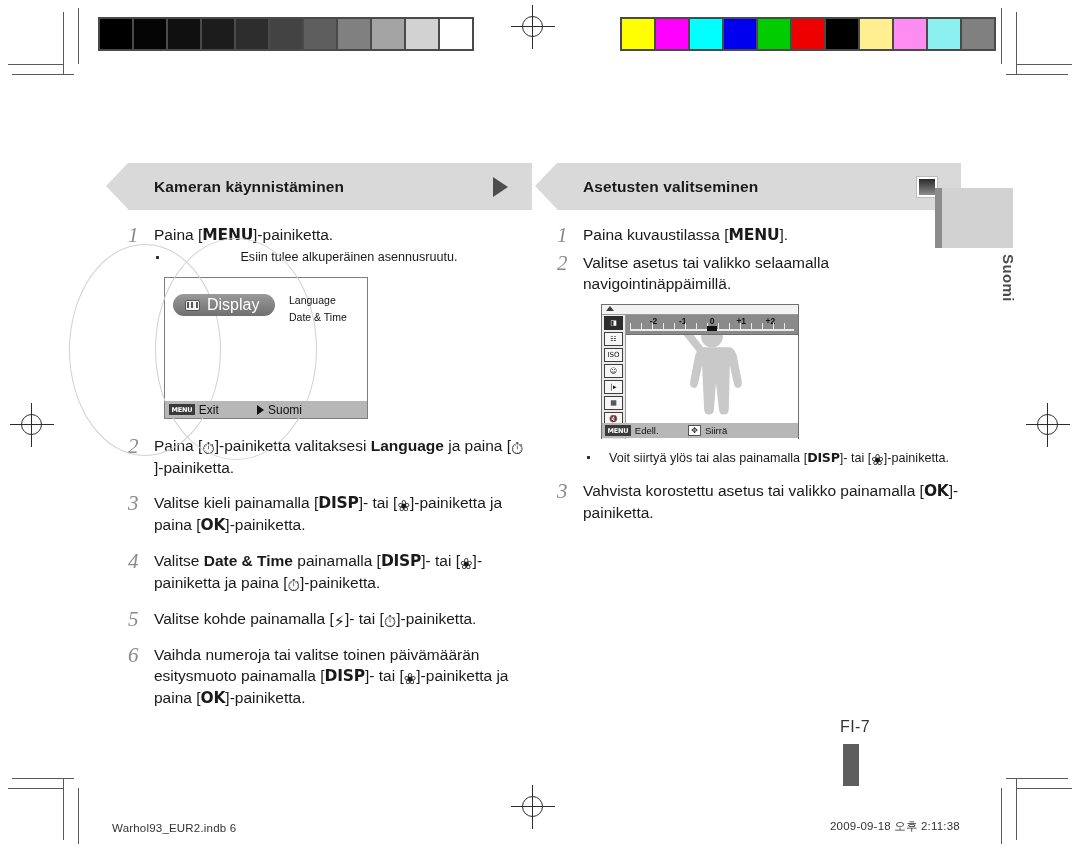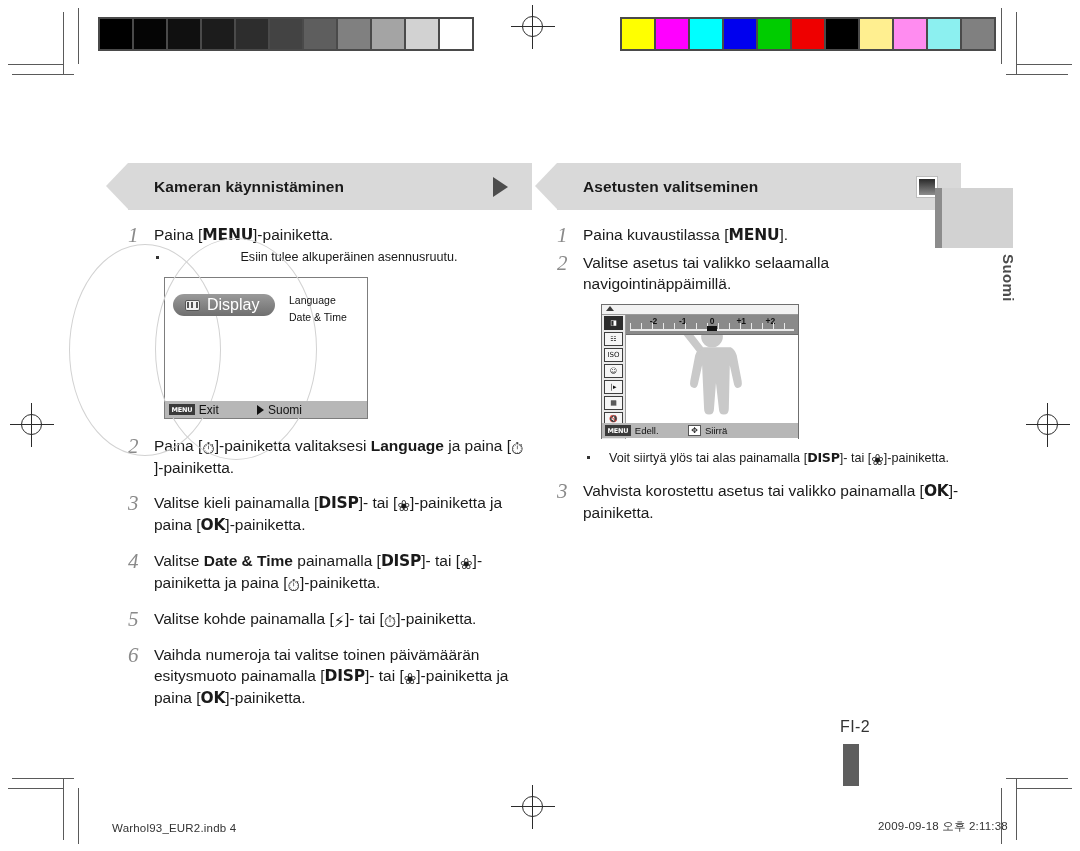--- a/index.html
+++ b/index.html
@@ -175,21 +175,21 @@
     letter-spacing:.4px;
   }
 
   
   .pageno{position:absolute;left:840px;top:718px;font-size:16px;color:#333;letter-spacing:.4px;}
   .pagebar{position:absolute;left:843px;top:744px;width:16px;height:42px;background:#5e5e5e;}
 
   
   .foot{position:absolute;bottom:17px;font-size:11.5px;color:#333;letter-spacing:.2px;}
   .foot.left{left:112px;}
-  .foot.right{left:878px;}
+  .foot.right{left:830px;}
 </style>
 </head>
 <body>
 
 <div class="page">
 
   <div class="cmark v" style="left:63px;top:12px;height:62px;"></div>
   <div class="cmark h" style="left:12px;top:74px;width:62px;"></div>
   <div class="cmark v" style="left:78px;top:8px;height:56px;"></div>
   <div class="cmark h" style="left:8px;top:64px;width:56px;"></div>
@@ -400,18 +400,18 @@
         <span>Vahvista korostettu asetus tai valikko painamalla [<span class="kb">OK</span>]-painiketta.</span>
       </div>
     </div>
   </div>
 
   <div class="sidetab">
     <div class="box"></div>
     <div class="lab">Suomi</div>
   </div>
 
-  <div class="pageno">FI-2</div>
+  <div class="pageno">FI-7</div>
   <div class="pagebar"></div>
 
-  <div class="foot left">Warhol93_EUR2.indb   4</div>
+  <div class="foot left">Warhol93_EUR2.indb   6</div>
   <div class="foot right">2009-09-18   오후 2:11:38</div>
 </div>
 
 </body></html>

